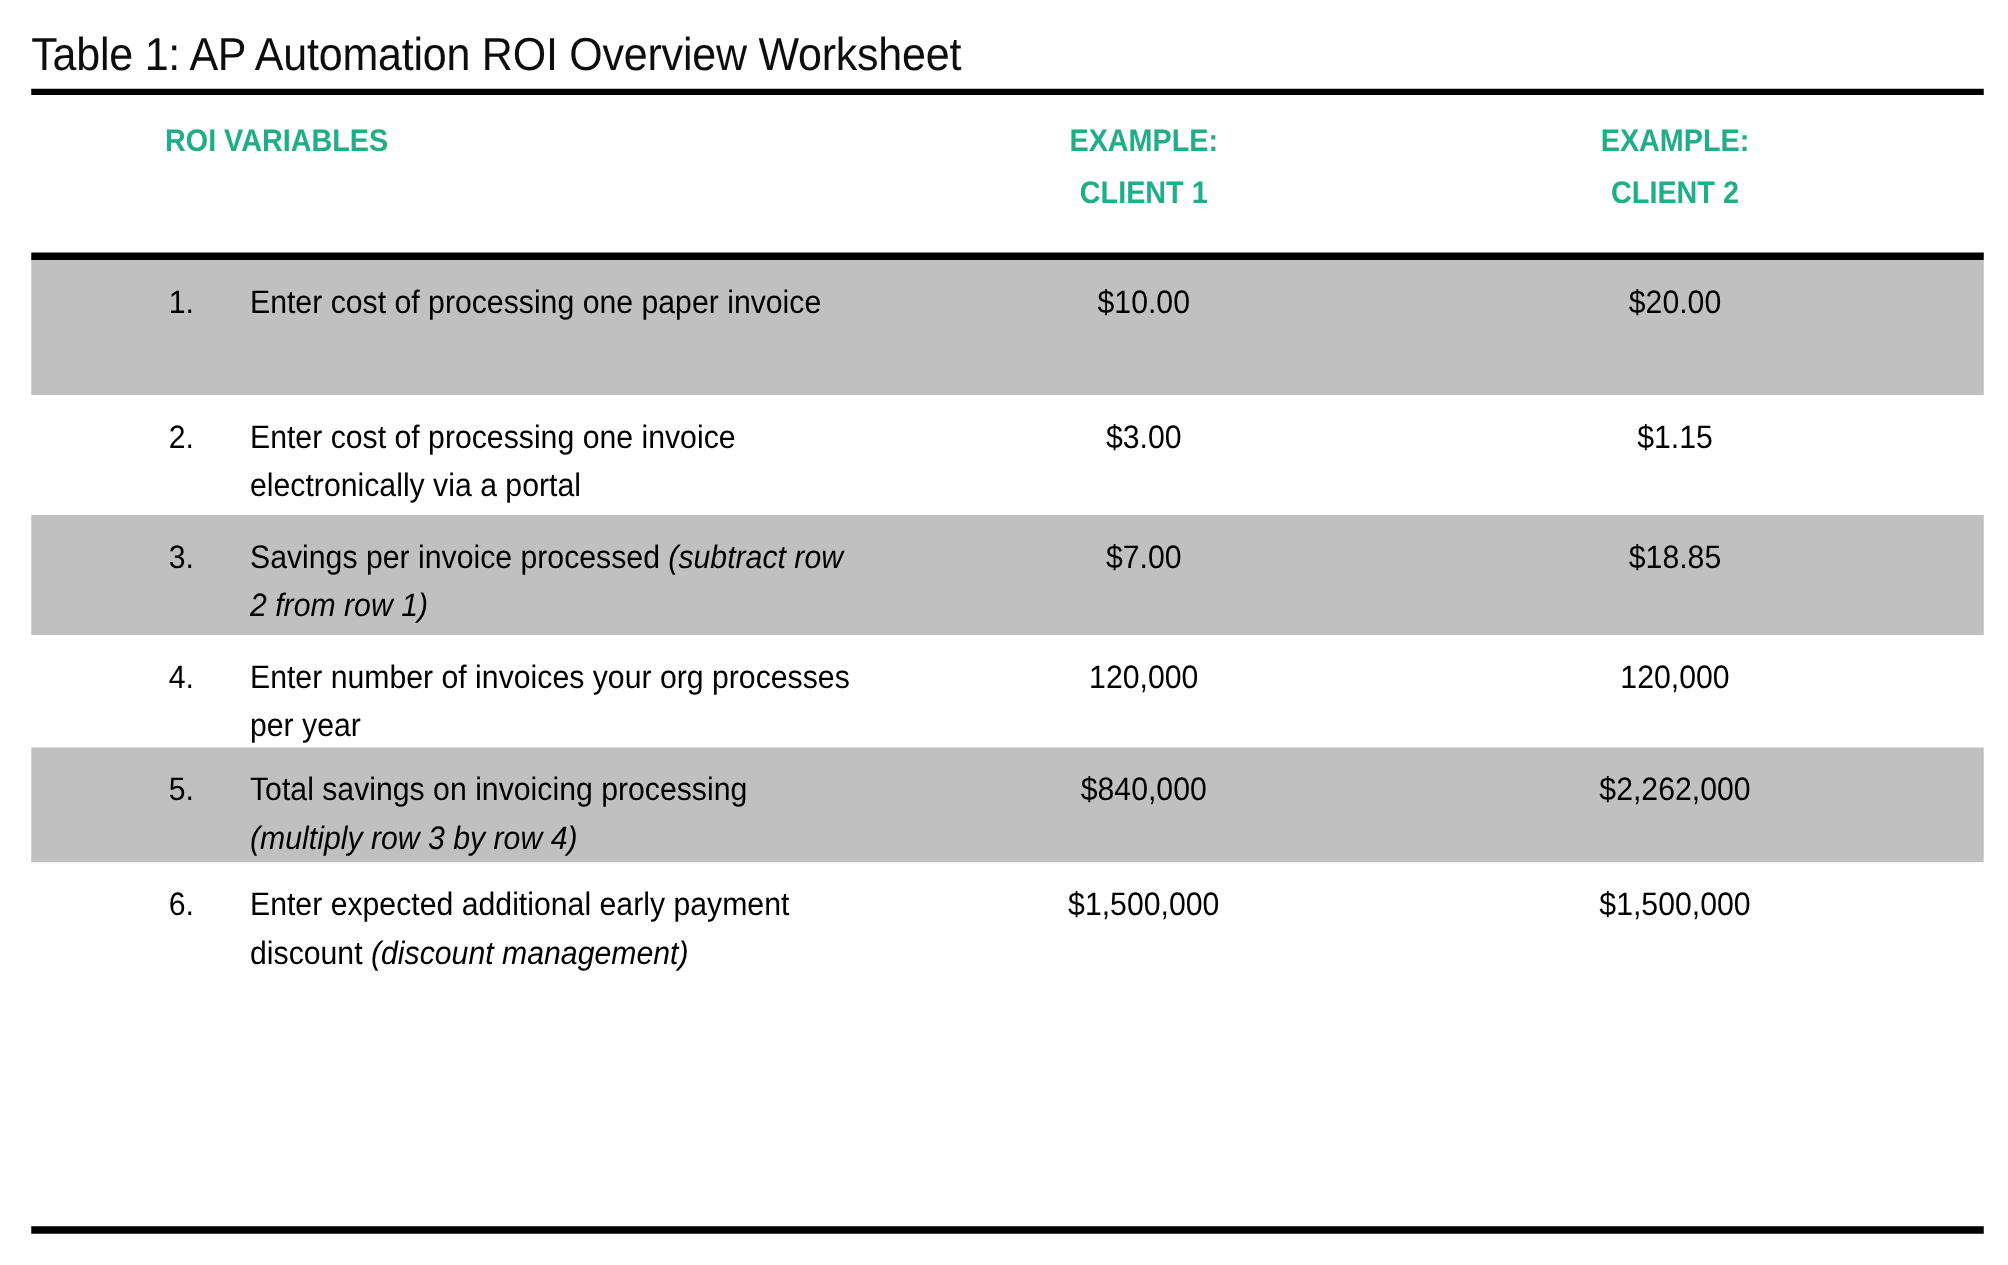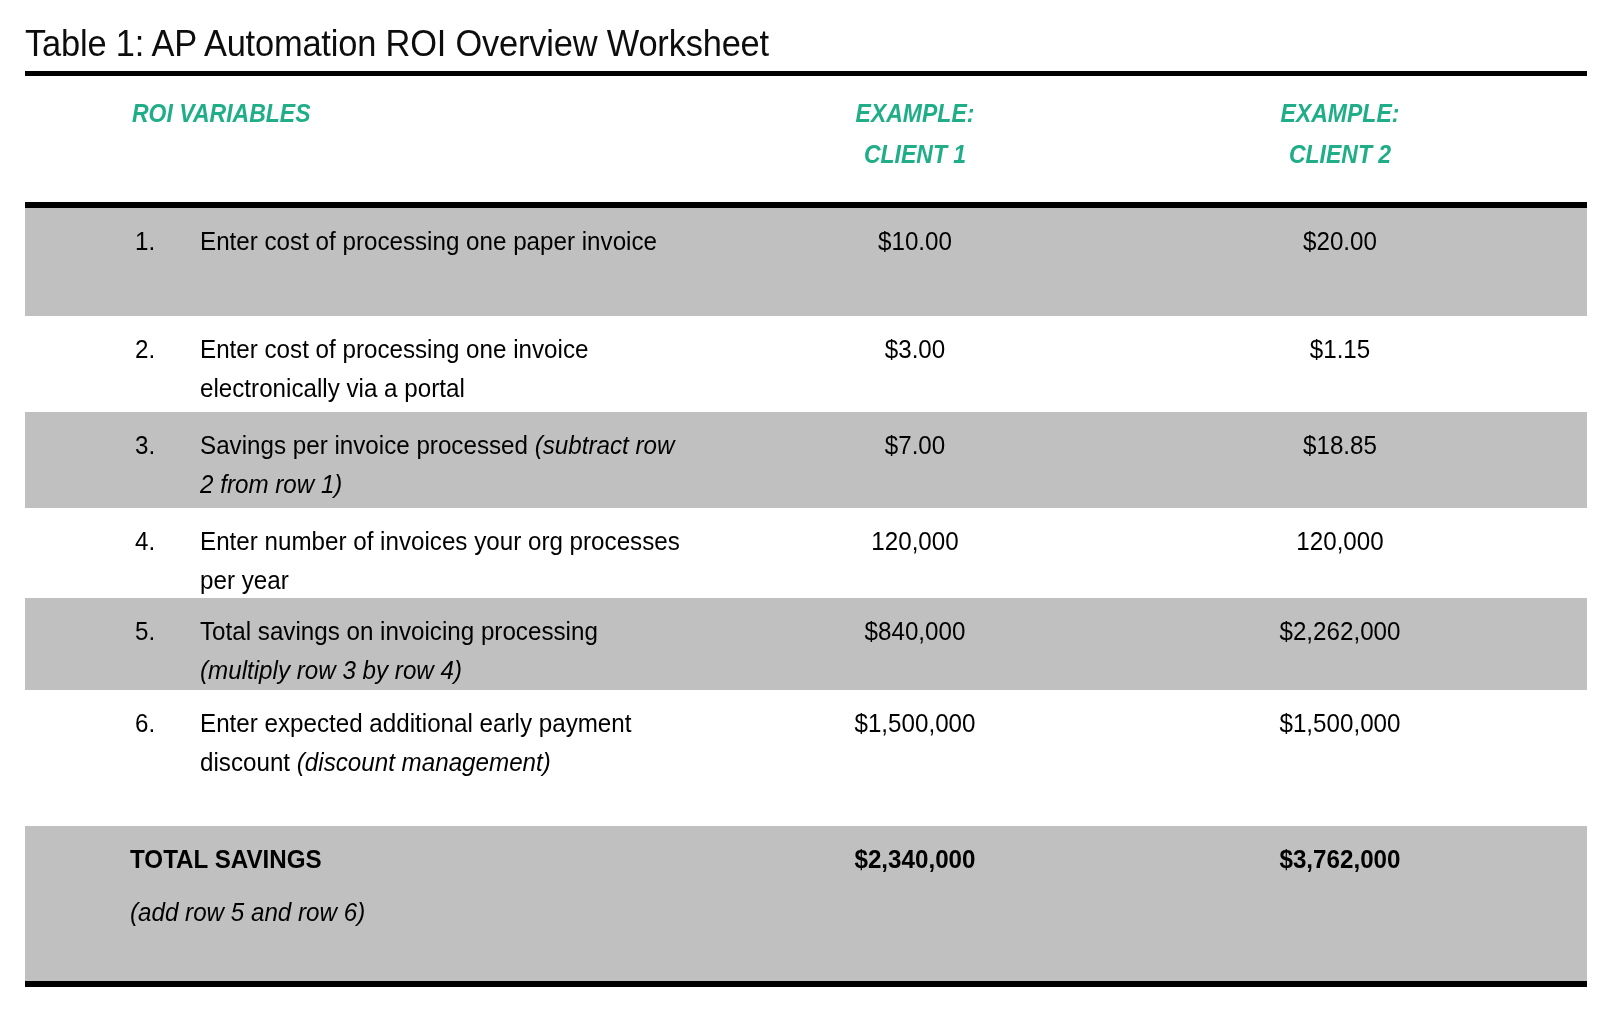--- a/index.html
+++ b/index.html
@@ -38,21 +38,20 @@
     background: #000000;
   }
 
   
   #header-row {
     position: absolute;
     left: 25px;
     top: 88px;
     width: 1562px;
     height: 112px;
-    font-style: italic;
   }
   .hdr {
     position: absolute;
     color: #1fae87;
     font-weight: bold;
     font-size: 25px;
     line-height: 41px;
     transform: scaleX(0.92);
   }
   #hdr-variables {
@@ -233,21 +232,16 @@
     <div class="cell-v2">$2,262,000</div>
   </div>
 
   <div class="row plain" style="top:482px; height:136px;">
     <div class="row-num">6.</div>
     <div class="row-label"><span>Enter expected additional early payment discount </span><i>(discount management)</i></div>
     <div class="cell-v1">$1,500,000</div>
     <div class="cell-v2">$1,500,000</div>
   </div>
 
-  <div class="row shaded total" style="top:618px; height:155px;">
-    <div class="row-label"><span>TOTAL SAVINGS</span><span class="sub">(add row 5 and row 6)</span></div>
-    <div class="cell-v1">$2,340,000</div>
-    <div class="cell-v2">$3,762,000</div>
-  </div>
 
 </div>
 
 <div id="table-bottom-rule"></div>
 
 </body></html>

